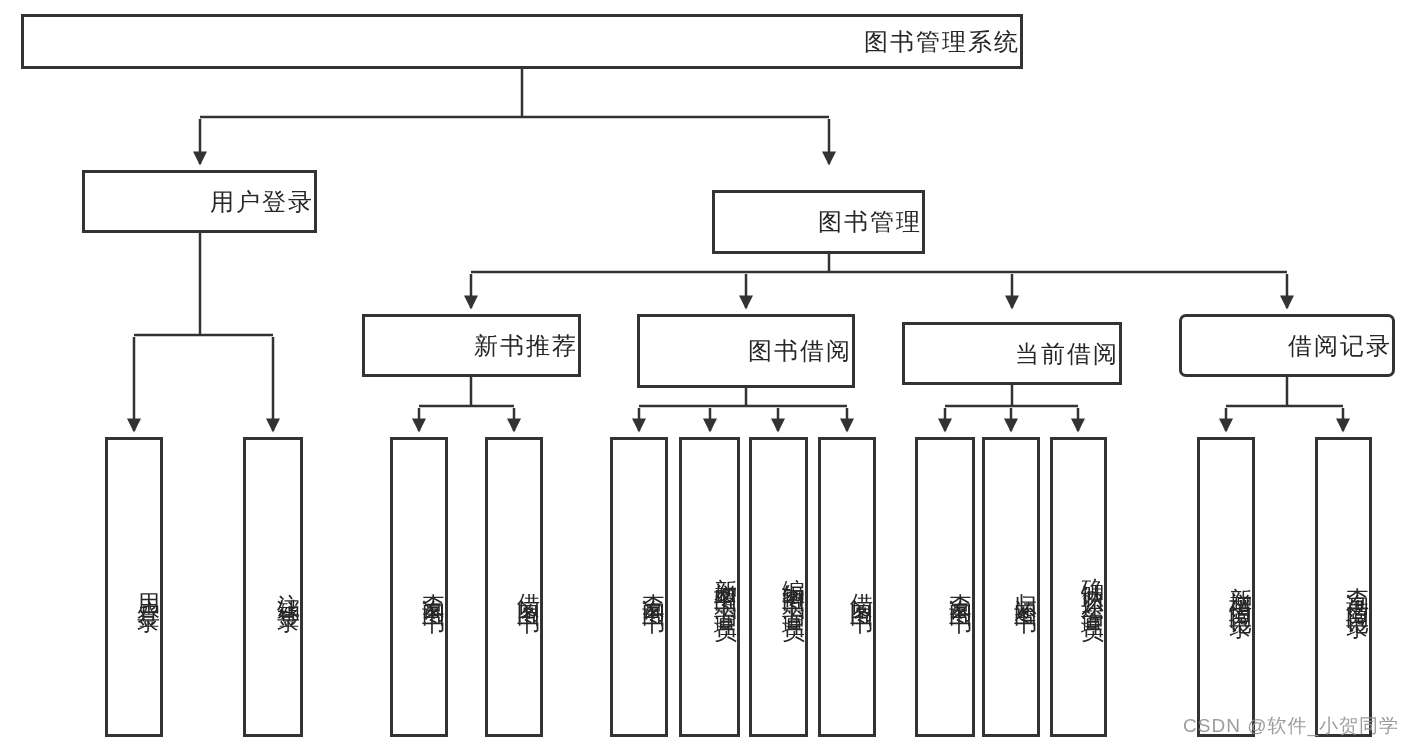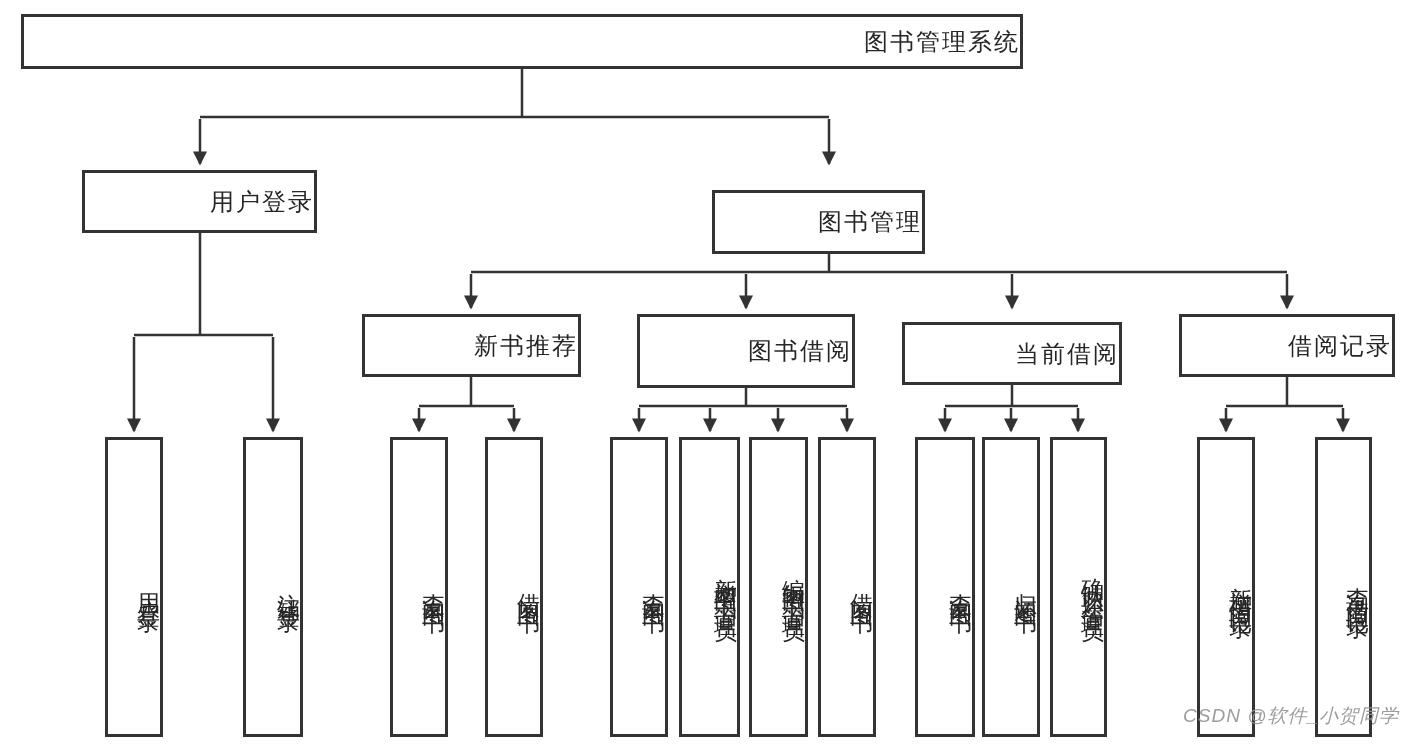--- a/index.html
+++ b/index.html
@@ -47,27 +47,26 @@
     text-orientation: mixed;
     font-size: 23px;
     letter-spacing: 6px;
     line-height: 1;
     color: #262626;
     max-height: 292px;
   }
   #watermark {
     position: absolute;
     right: 6px;
-    bottom: 18px;
+    bottom: 8px;
     font-size: 19px;
     letter-spacing: 1px;
     color: rgba(148,148,148,0.92);
     z-index: 10;
     white-space: nowrap;
-    font-style: italic;
   }
 </style>
 </head>
 <body>
 
 <div id="canvas">
 
   <svg id="wires" viewBox="0 0 1405 747" xmlns="http://www.w3.org/2000/svg" aria-hidden="true">
     <defs>
       <marker id="arrow" viewBox="0 0 10 10" refX="9" refY="5" markerWidth="8" markerHeight="5.6" orient="auto-start-reverse">
@@ -131,21 +130,21 @@
 
   <div class="node" style="left:362px; top:314px; width:219px; height:63px;">
     <span class="hlabel">新书推荐</span>
   </div>
   <div class="node" style="left:637px; top:314px; width:218px; height:74px;">
     <span class="hlabel">图书借阅</span>
   </div>
   <div class="node" style="left:902px; top:314px; width:220px; height:63px;margin-top:8px;">
     <span class="hlabel">当前借阅</span>
   </div>
-  <div class="node" style="left:1179px; top:314px; width:216px; height:63px;">
+  <div class="node" style="left:1179px; top:314px; width:216px; height:63px;border-radius:7px;">
     <span class="hlabel">借阅记录</span>
   </div>
 
   <div class="node leaf" style="left:105px; width:58px;">
     <span class="vlabel">用户登录</span>
   </div>
   <div class="node leaf" style="left:243px; width:60px;">
     <span class="vlabel">注销登录</span>
   </div>
 

